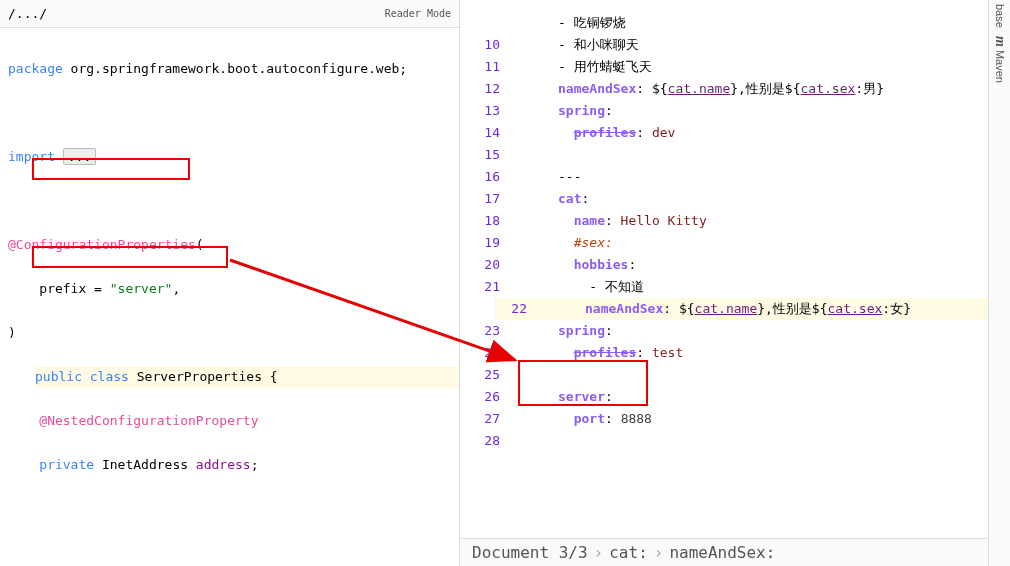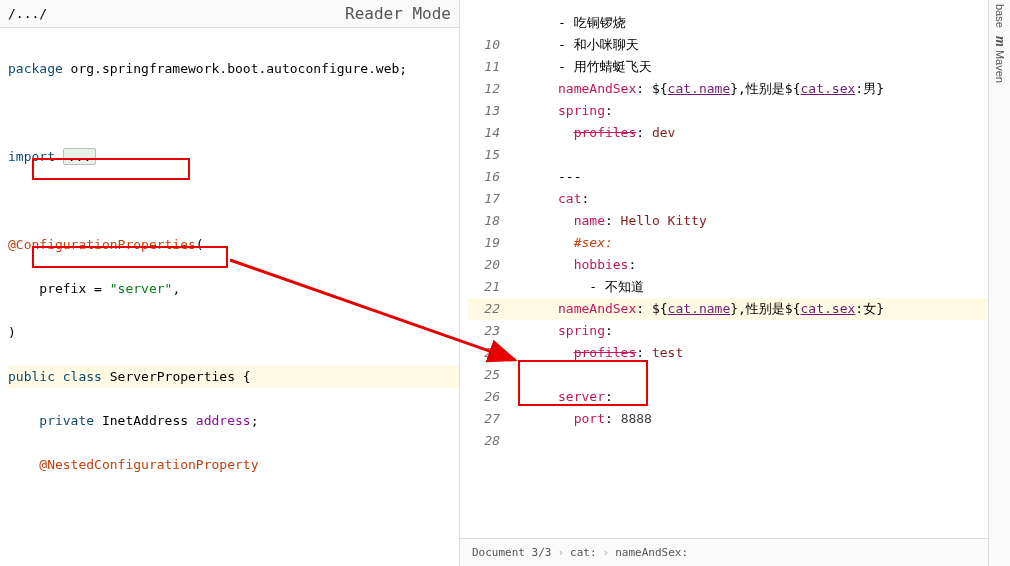--- a/index.html
+++ b/index.html
@@ -23,51 +23,50 @@
   
   .file-header {
     height: 28px;
     display: flex;
     align-items: center;
     justify-content: space-between;
     padding: 0 8px;
     border-bottom: 1px solid #ddd;
     background: #fafafa;
   }
-  .reader-mode { color: #555; font-size: 16px; }
+  .reader-mode { color: #555; font-size: 10px; }
 
   .code-area {
     position: relative;
     padding: 8px 0 8px 8px;
     line-height: 22px;
     white-space: pre;
   }
   .code-line { height: 22px; }
 
   
-  .kw { color: #0c4a6e; }
-  .anno { color: #c2410c; }
+  .kw { color: #3b82f6; }
+  .anno { color: #ec4899; }
   .str { color: #067d17; }
   .field { color: #871094; }
   .comment { color: #c2410c; font-style: italic; }
   .num { color: #404040; margin-top: 44px; }
   .ref { color: #701a75; text-decoration: underline; }
   .strike { text-decoration: line-through; }
 
-  .hl-line { background: #fffae3; }
+  .hl-line { background: #fffae3; margin-left: 27px; }
   .fold-box { background: #e8f0e8; border: 1px solid #bbb; padding: 0 4px; border-radius: 2px; }
 
   
   .gutter {
     width: 40px;
     text-align: right;
-    color: #737373;
+    color: #6d28d9;
     padding-right: 8px;
     display: inline-block;
-    font-style: italic;
   }
   .right-code { padding-top: 12px; }
   .right-line { display: flex; align-items: flex-start; height: 22px; }
   .right-line .content { flex: 1; padding-left: 36px; }
   .fold-gutter {
     width: 14px;
     display: inline-block;
     color: #aaa;
     text-align: center;
   }
@@ -92,21 +91,21 @@
   .breadcrumb-bar {
     position: absolute;
     bottom: 0; left: 0; right: 0;
     height: 28px;
     border-top: 1px solid #ddd;
     background: #fafafa;
     display: flex;
     align-items: center;
     padding: 0 12px;
     color: #555;
-    font-size: 11px;
+    font-size: 16px;
     gap: 6px;
     text-align: right;
   }
   .bc-sep { color: #aaa; }
 
   
   .tool-strip {
     position: absolute;
     right: 0; top: 0; bottom: 0;
     width: 22px;
@@ -120,21 +119,21 @@
   }
   .tool-label {
     writing-mode: vertical-rl;
     font-size: 11px;
     color: #555;
     font-family: sans-serif;
     cursor: pointer;
   }
   .maven-m { font-style: italic; font-weight: bold; font-family: serif; font-size: 14px; }
 
-  .yaml-key { color: #be185d; }
+  .yaml-key { color: #8b5cf6; font-weight: bold; }
   .yaml-val { color: #7f1d1d; }
   .yaml-dash { color: #000; }
 
   .right-content-wrap {
     position: absolute;
     top: 0; left: 0; right: 22px; bottom: 28px;
     overflow: hidden;
   }
 </style>
 </head>
@@ -148,22 +147,22 @@
     </div>
     <div class="code-area">
 <div class="code-line"><span class="kw">package</span><span> org.springframework.boot.autoconfigure.web;</span></div>
 <div class="code-line"></div>
 <div class="code-line"><span class="kw">import</span> <span class="fold-box">...</span></div>
 <div class="code-line"></div>
 <div class="code-line"><span class="anno">@ConfigurationProperties</span><span>(</span></div>
 <div class="code-line">    <span>prefix = </span><span class="str">"server"</span><span>,</span></div>
 <div class="code-line"><span>)</span></div>
 <div class="code-line hl-line"><span class="kw">public</span> <span class="kw">class</span><span> ServerProperties {</span></div>
+<div class="code-line">    <span class="anno">@NestedConfigurationProperty</span></div>
 <div class="code-line">    <span class="kw">private</span><span> InetAddress </span><span class="field">address</span><span>;</span></div>
-<div class="code-line">    <span class="anno">@NestedConfigurationProperty</span></div>
 
 
 
 
 
 
 
 
 
 

